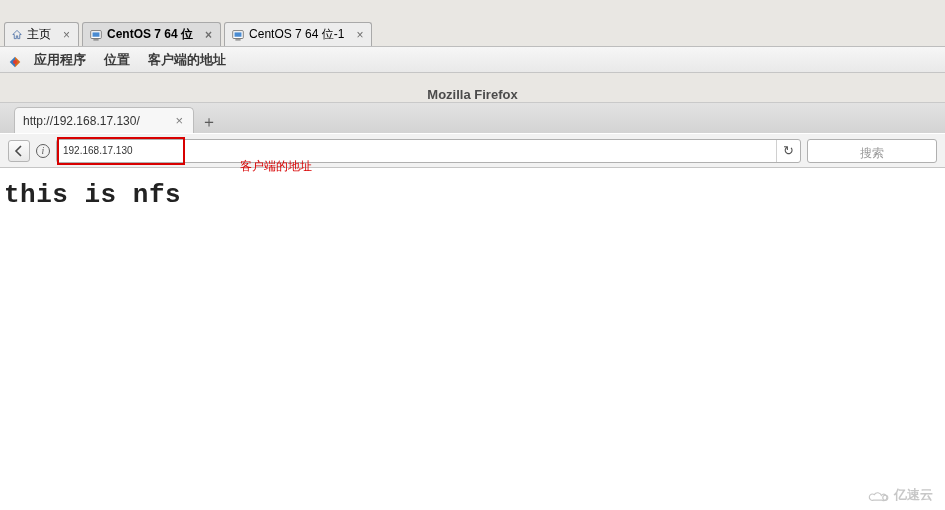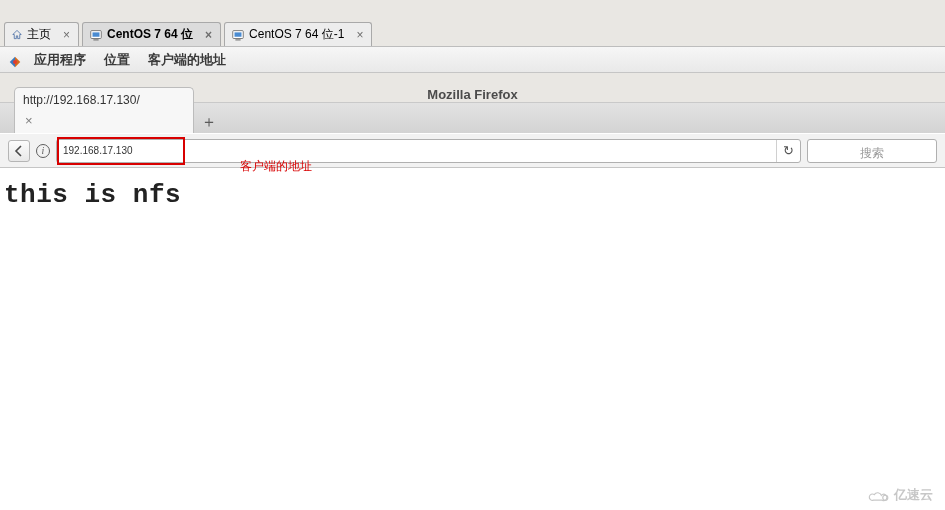--- a/index.html
+++ b/index.html
@@ -90,32 +90,32 @@
     
     .ff-tabstrip {
       height: 30px;
       background: linear-gradient(#e2e2e2, #d3d3d3);
       display: flex;
       align-items: flex-end;
       padding-left: 14px;
     }
     .ff-tab {
       display: flex;
+      align-items: center;
       justify-content: space-between;
       gap: 6px;
       padding: 5px 8px;
       min-width: 180px;
       font-size: 12px;
       color: #333;
       background: #f7f7f7;
       border: 1px solid #bcbcbc;
       border-bottom: none;
       border-top-left-radius: 5px;
       border-top-right-radius: 5px;
-      flex-direction: column;
     }
     .ff-tab-label { flex: 1; overflow: hidden; text-overflow: ellipsis; white-space: nowrap; }
     .ff-tab-close { color: #7e7e7e; font-size: 13px; padding: 0 2px; }
     .ff-newtab {
       width: 26px; height: 22px;
       display: flex; align-items: center; justify-content: center;
       color: #5a5a5a; font-size: 16px; margin-left: 2px;
     }
 
     

